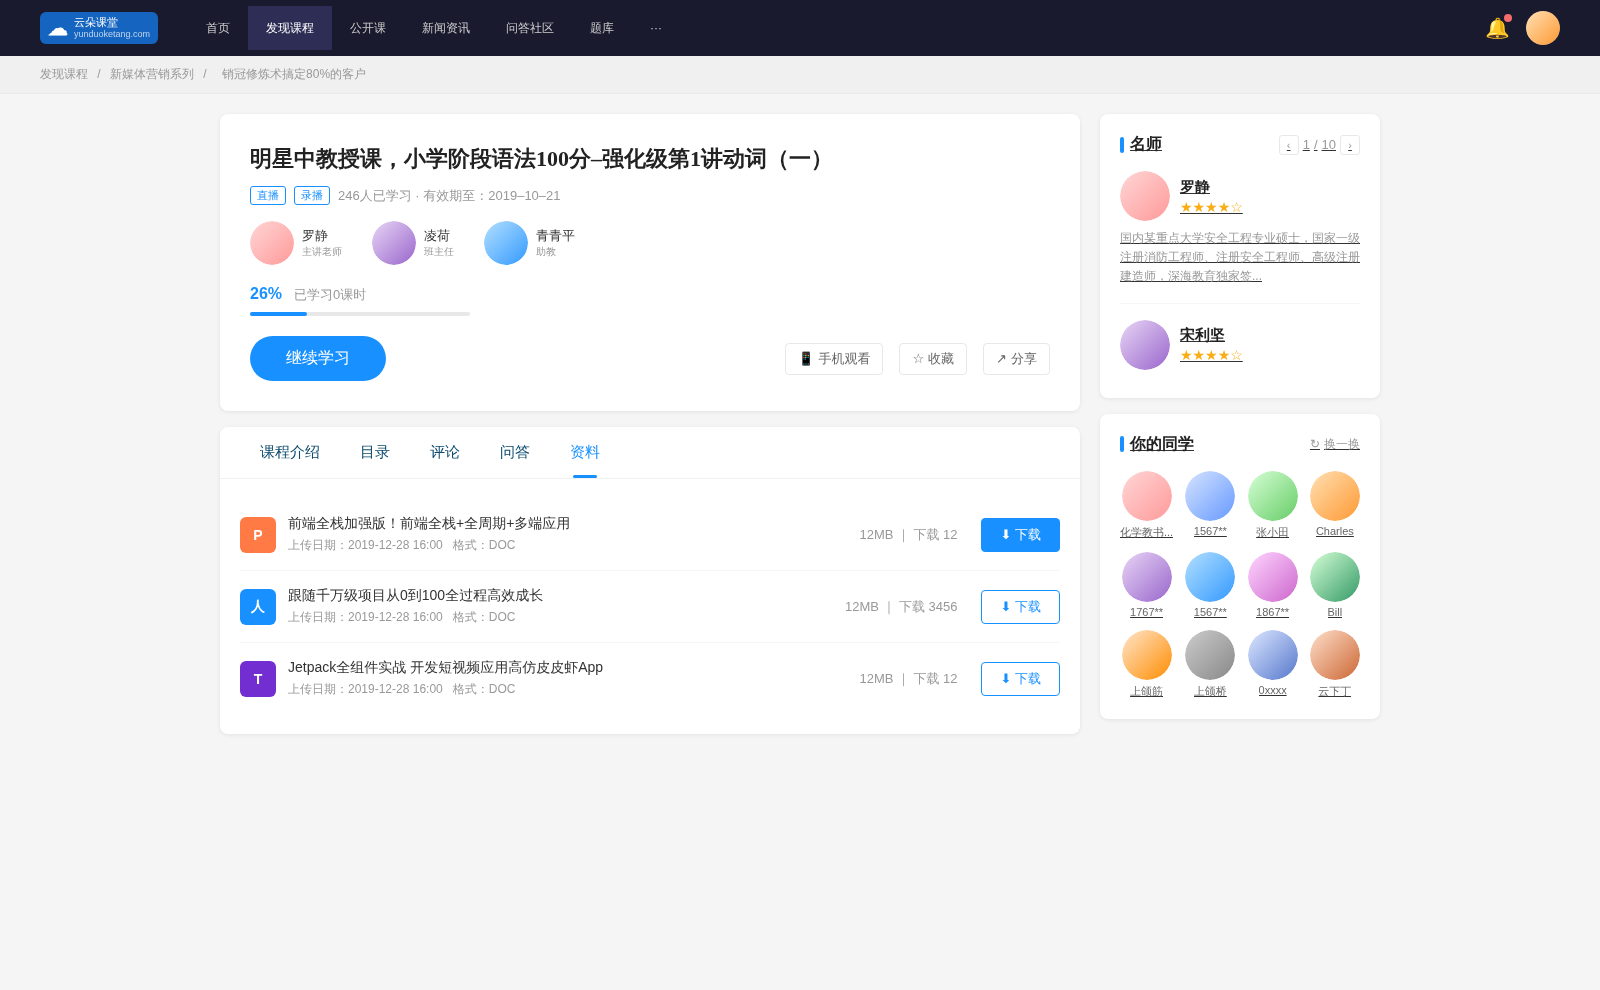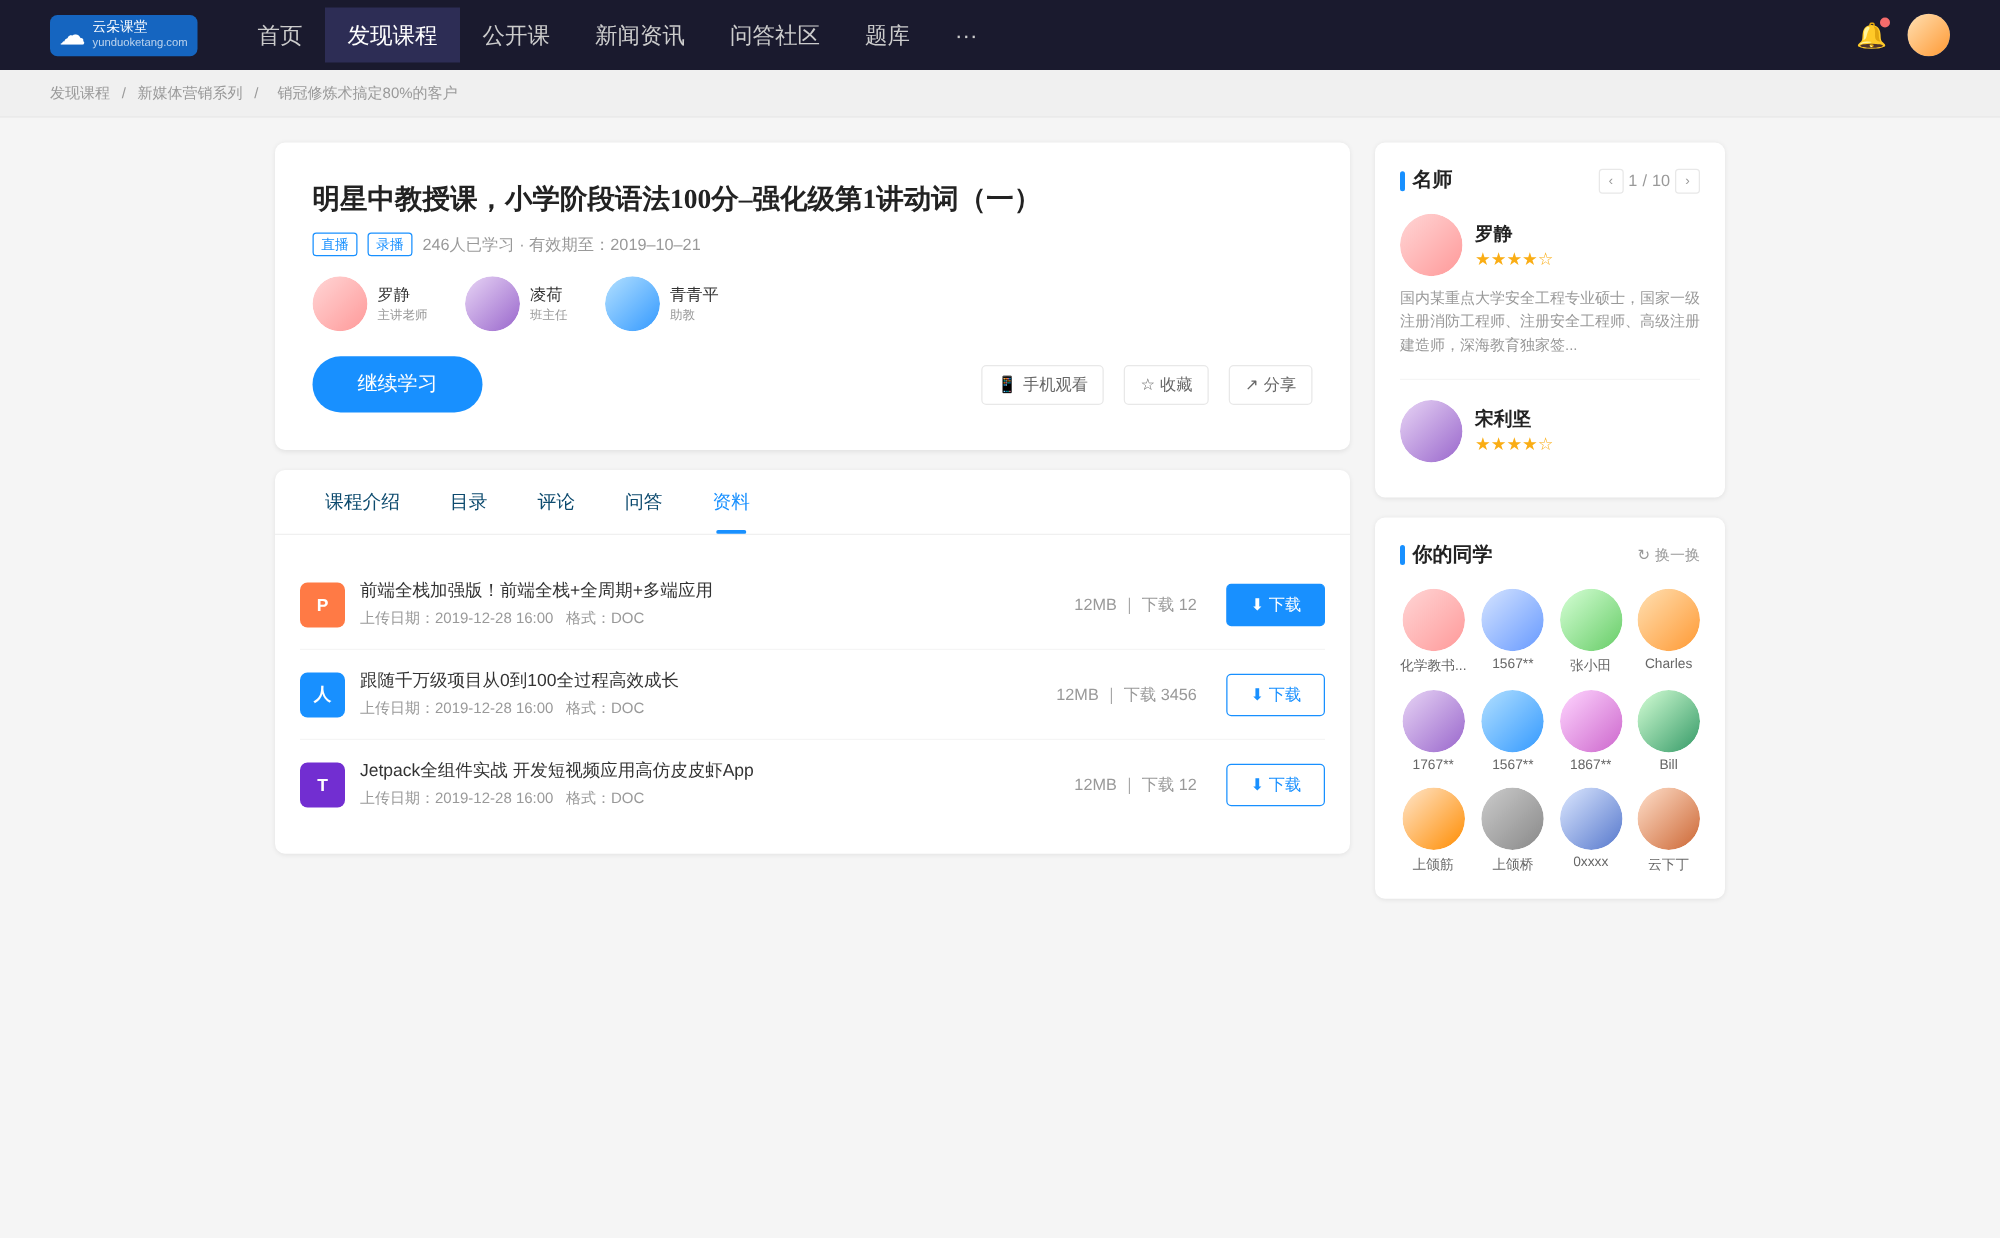--- a/index.html
+++ b/index.html
@@ -5,21 +5,21 @@
     * { box-sizing: border-box; margin: 0; padding: 0; }
     body { font-family: -apple-system, BlinkMacSystemFont, "PingFang SC", "Microsoft YaHei", sans-serif; background: #f5f5f5; font-size: 14px; color: #333; }
 
     
     .navbar { background: #1a1a2e; height: 56px; display: flex; align-items: center; padding: 0 40px; gap: 0; }
     .logo-area { display: flex; align-items: center; margin-right: 30px; }
     .logo-box { background: #1565c0; border-radius: 6px; padding: 4px 8px; display: flex; align-items: center; gap: 6px; }
     .logo-cloud { color: #fff; font-size: 20px; font-weight: bold; }
     .logo-text { color: #fff; font-size: 11px; line-height: 1.2; }
     .nav-items { display: flex; gap: 0; flex: 1; }
-    .nav-item { color: #ccc; padding: 0 18px; height: 44px; display: flex; align-items: center; cursor: pointer; font-size: 18px; }
+    .nav-item { color: #ccc; padding: 0 18px; height: 44px; display: flex; align-items: center; cursor: pointer; font-size: 12px; }
     .nav-item:hover, .nav-item.active { color: #fff; background: #2d2d4e; }
     .nav-item.active { background: #2d2d55; }
     .nav-right { display: flex; align-items: center; gap: 16px; margin-left: auto; }
     .nav-bell { color: #ccc; font-size: 20px; position: relative; cursor: pointer; }
     .bell-dot { position: absolute; top: -2px; right: -2px; width: 8px; height: 8px; background: #f56c6c; border-radius: 50%; }
     .avatar-circle { width: 34px; height: 34px; border-radius: 50%; background: #888; overflow: hidden; cursor: pointer; display: flex; align-items: center; justify-content: center; }
     .avatar-img { width: 100%; height: 100%; background: linear-gradient(135deg, #c9a87c, #e8c9a0); border-radius: 50%; }
 
     
     .breadcrumb { background: #f0f0f0; padding: 10px 40px; font-size: 12px; color: #999; border-bottom: 1px solid #e8e8e8; }
@@ -73,21 +73,21 @@
     .resource-icon.blue { background: #1890ff; }
     .resource-icon.purple { background: #722ed1; }
     .resource-info { flex: 1; }
     .resource-title { font-size: 14px; color: #333; font-weight: 500; margin-bottom: 4px; }
     .resource-meta { font-size: 12px; color: #999; }
     .resource-stats { color: #999; font-size: 13px; margin-right: 24px; white-space: nowrap; }
     .btn-download { border: 1px solid #1890ff; color: #1890ff; background: #fff; border-radius: 4px; padding: 7px 18px; font-size: 13px; cursor: pointer; display: flex; align-items: center; gap: 4px; white-space: nowrap; text-align: right; }
     .btn-download.filled { background: #1890ff; color: #fff; }
 
     
-    .sidebar-right { width: 280px; flex-shrink: 0; }
+    .sidebar-right { width: 280px; flex-shrink: 0; text-decoration: underline; }
     .sidebar-card { background: #fff; border-radius: 8px; padding: 20px; box-shadow: 0 1px 4px rgba(0,0,0,0.08); margin-bottom: 16px; }
     .sidebar-title { font-size: 16px; font-weight: bold; color: #222; display: flex; align-items: center; gap: 6px; margin-bottom: 16px; }
     .sidebar-title::before { content: ''; display: inline-block; width: 4px; height: 16px; background: #1890ff; border-radius: 2px; }
     .sidebar-title-right { margin-left: auto; display: flex; align-items: center; gap: 4px; font-size: 13px; color: #999; font-weight: normal; }
     .page-btn { width: 20px; height: 20px; border: 1px solid #e8e8e8; border-radius: 3px; display: flex; align-items: center; justify-content: center; cursor: pointer; font-size: 11px; }
     .teacher-profile { margin-bottom: 16px; padding-bottom: 16px; border-bottom: 1px solid #f5f5f5; }
     .teacher-profile:last-child { border-bottom: none; margin-bottom: 0; padding-bottom: 0; }
     .tp-header { display: flex; align-items: center; gap: 10px; margin-bottom: 8px; }
     .tp-avatar { width: 50px; height: 50px; border-radius: 50%; overflow: hidden; flex-shrink: 0; }
     .tp-avatar-img { width: 100%; height: 100%; border-radius: 50%; }
@@ -191,20 +191,27 @@
         <div class="teacher-item">
           <div class="teacher-avatar">
             <div class="teacher-avatar-img av6"></div>
           </div>
           <div class="teacher-info">
             <div class="teacher-name">青青平</div>
             <div class="teacher-role">助教</div>
           </div>
         </div>
       </div>
+      <div class="progress-section">
+        <span class="progress-label">26%</span>
+        <span class="progress-sub">已学习0课时</span>
+        <div class="progress-bar-wrap">
+          <div class="progress-bar-fill"></div>
+        </div>
+      </div>
       <div class="course-actions">
         <button class="btn-continue">继续学习</button>
         <div class="action-btns">
           <button class="action-btn">
             <span>📱</span>
             <span>手机观看</span>
           </button>
           <button class="action-btn">
             <span>☆</span>
             <span>收藏</span>

